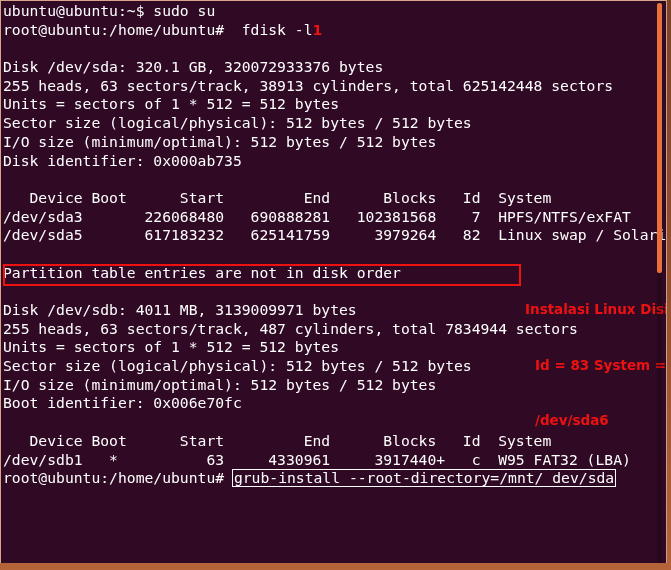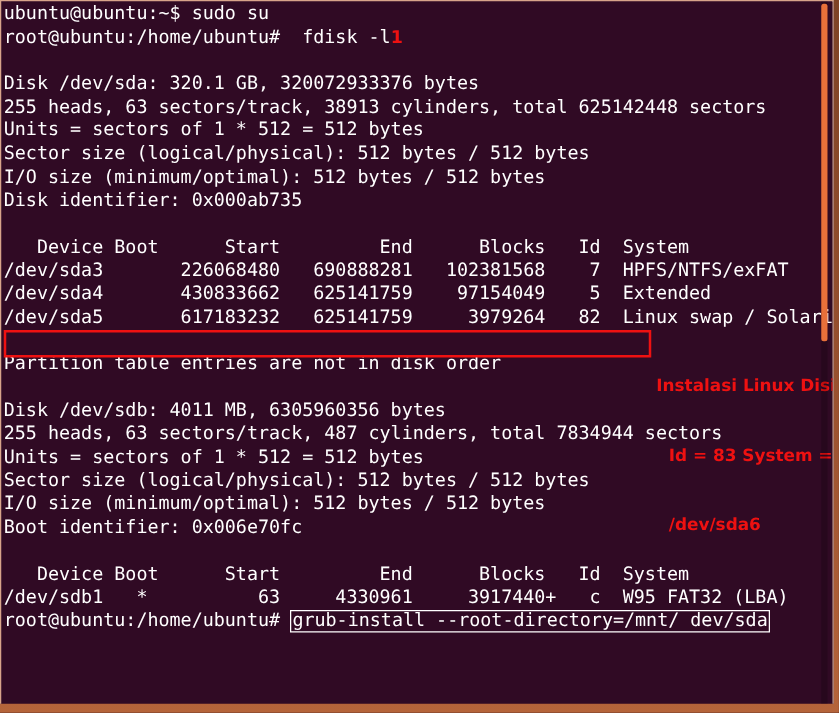--- a/index.html
+++ b/index.html
@@ -135,28 +135,27 @@
     <div class="line">Disk /dev/sda: 320.1 GB, 320072933376 bytes</div>
     <div class="line">255 heads, 63 sectors/track, 38913 cylinders, total 625142448 sectors</div>
     <div class="line">Units = sectors of 1 * 512 = 512 bytes</div>
     <div class="line">Sector size (logical/physical): 512 bytes / 512 bytes</div>
     <div class="line">I/O size (minimum/optimal): 512 bytes / 512 bytes</div>
     <div class="line">Disk identifier: 0x000ab735</div>
     <div class="line"></div>
 
     <div class="line">   Device Boot      Start         End      Blocks   Id  System</div>
     <div class="line">/dev/sda3       226068480   690888281   102381568    7  HPFS/NTFS/exFAT</div>
-    <div class="line">/dev/sda4       430833662   625141759    97154049    5  Extended</div>
     <div class="line">/dev/sda5       617183232   625141759     3979264   82  Linux swap / Solaris</div>
 
     <div class="line"></div>
     <div class="line">Partition table entries are not in disk order</div>
     <div class="line"></div>
 
-    <div class="line">Disk /dev/sdb: 4011 MB, 6305960356 bytes</div>
+    <div class="line">Disk /dev/sdb: 4011 MB, 3139009971 bytes</div>
     <div class="line">255 heads, 63 sectors/track, 487 cylinders, total 7834944 sectors</div>
     <div class="line">Units = sectors of 1 * 512 = 512 bytes</div>
     <div class="line">Sector size (logical/physical): 512 bytes / 512 bytes</div>
     <div class="line">I/O size (minimum/optimal): 512 bytes / 512 bytes</div>
     <div class="line">Boot identifier: 0x006e70fc</div>
     <div class="line"></div>
 
     <div class="line">   Device Boot      Start         End      Blocks   Id  System</div>
     <div class="line">/dev/sdb1   *          63     4330961     3917440+   c  W95 FAT32 (LBA)</div>
 

